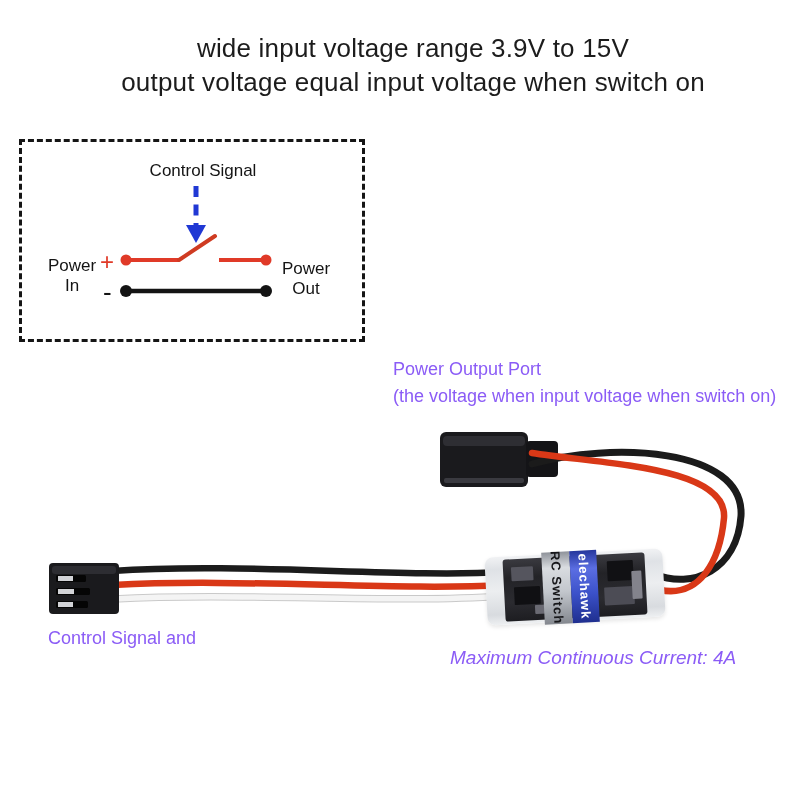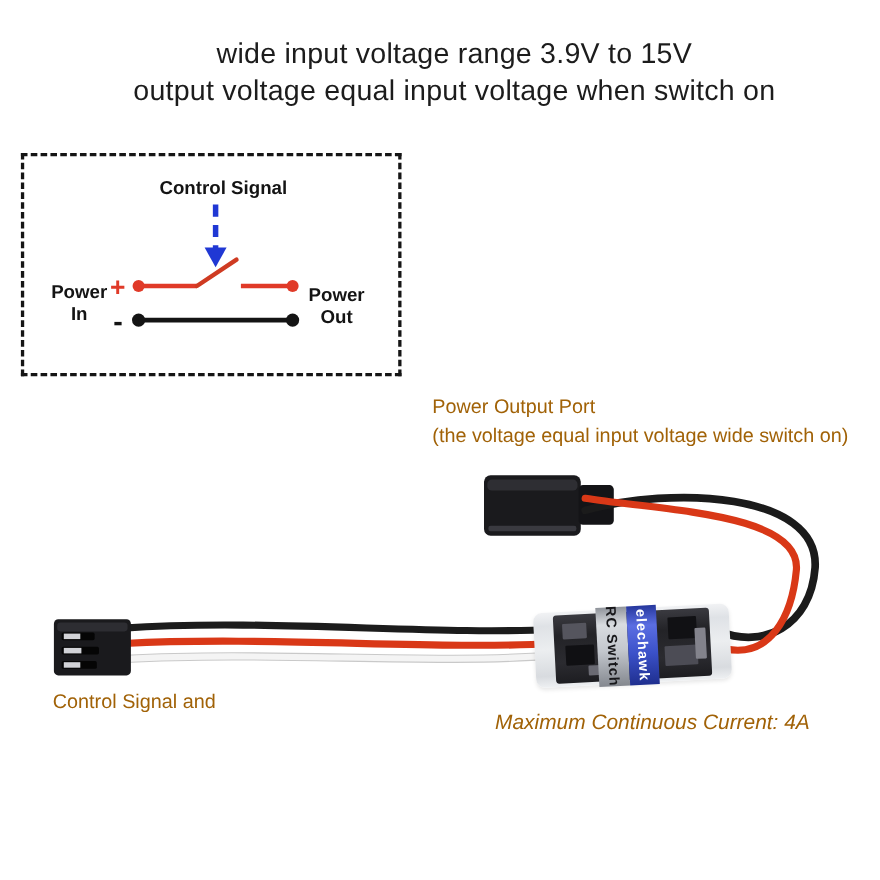--- a/index.html
+++ b/index.html
@@ -12,29 +12,29 @@
   .title{
     position:absolute;left:13px;top:27px;width:800px;text-align:center;
     font-size:26px;line-height:34px;color:#1c1c1c;letter-spacing:0.2px;
   }
   
   .diagram-box{
     position:absolute;left:19px;top:135px;width:346px;height:203px;
     border:3px dashed #151515;box-sizing:border-box;
   }
   .diagram-box svg{position:absolute;left:0;top:0;}
-  .diag-label{position:absolute;font-weight:bold;color:#141414;}
+  .diag-label{position:absolute;font-weight:normal;color:#141414;}
   .control-signal{left:98px;top:19px;width:166px;text-align:center;font-size:17px;}
   .power-in{left:8px;top:114px;width:84px;text-align:center;font-size:17px;line-height:20px;}
   .power-out{left:242px;top:117px;width:84px;text-align:center;font-size:17px;line-height:20px;}
   .plus-sym{left:78px;top:106px;font-size:24px;color:#e03a28;}
   .minus-sym{left:81px;top:135px;font-size:26px;color:#141414;}
   
   .photo-svg{position:absolute;left:0;top:0;z-index:1;}
-  .annotation{position:absolute;font-size:18px;line-height:27px;color:#a16207;z-index:3;}
+  .annotation{position:absolute;font-size:18px;line-height:27px;color:#8b5cf6;z-index:3;}
   .annotation.out-port{left:393px;top:352px;}
   .annotation.in-port{left:48px;top:623px;line-height:22px;}
   .annotation.max-current{left:450px;top:640px;font-size:19px;font-style:italic;}
   
   .module{
     position:absolute;left:486px;top:549px;width:178px;height:68px;
     transform:rotate(-3deg);z-index:2;
   }
   .module .wrap{
     position:absolute;left:0;top:0;width:178px;height:68px;border-radius:8px;
@@ -143,20 +143,20 @@
     <div class="band gray">
       <span class="band-text">RC Switch</span>
     </div>
     <div class="band blue">
       <span class="band-text">elechawk</span>
     </div>
   </div>
 
   <div class="annotation out-port">
     <div>Power Output Port</div>
-    <div>(the voltage equal input voltage wide switch on)</div>
+    <div>(the voltage when input voltage when switch on)</div>
   </div>
   <div class="annotation in-port">
     <div>Control Signal and</div>
   </div>
   <div class="annotation max-current">Maximum Continuous Current: 4A</div>
 
 </div>
 
 </body></html>

